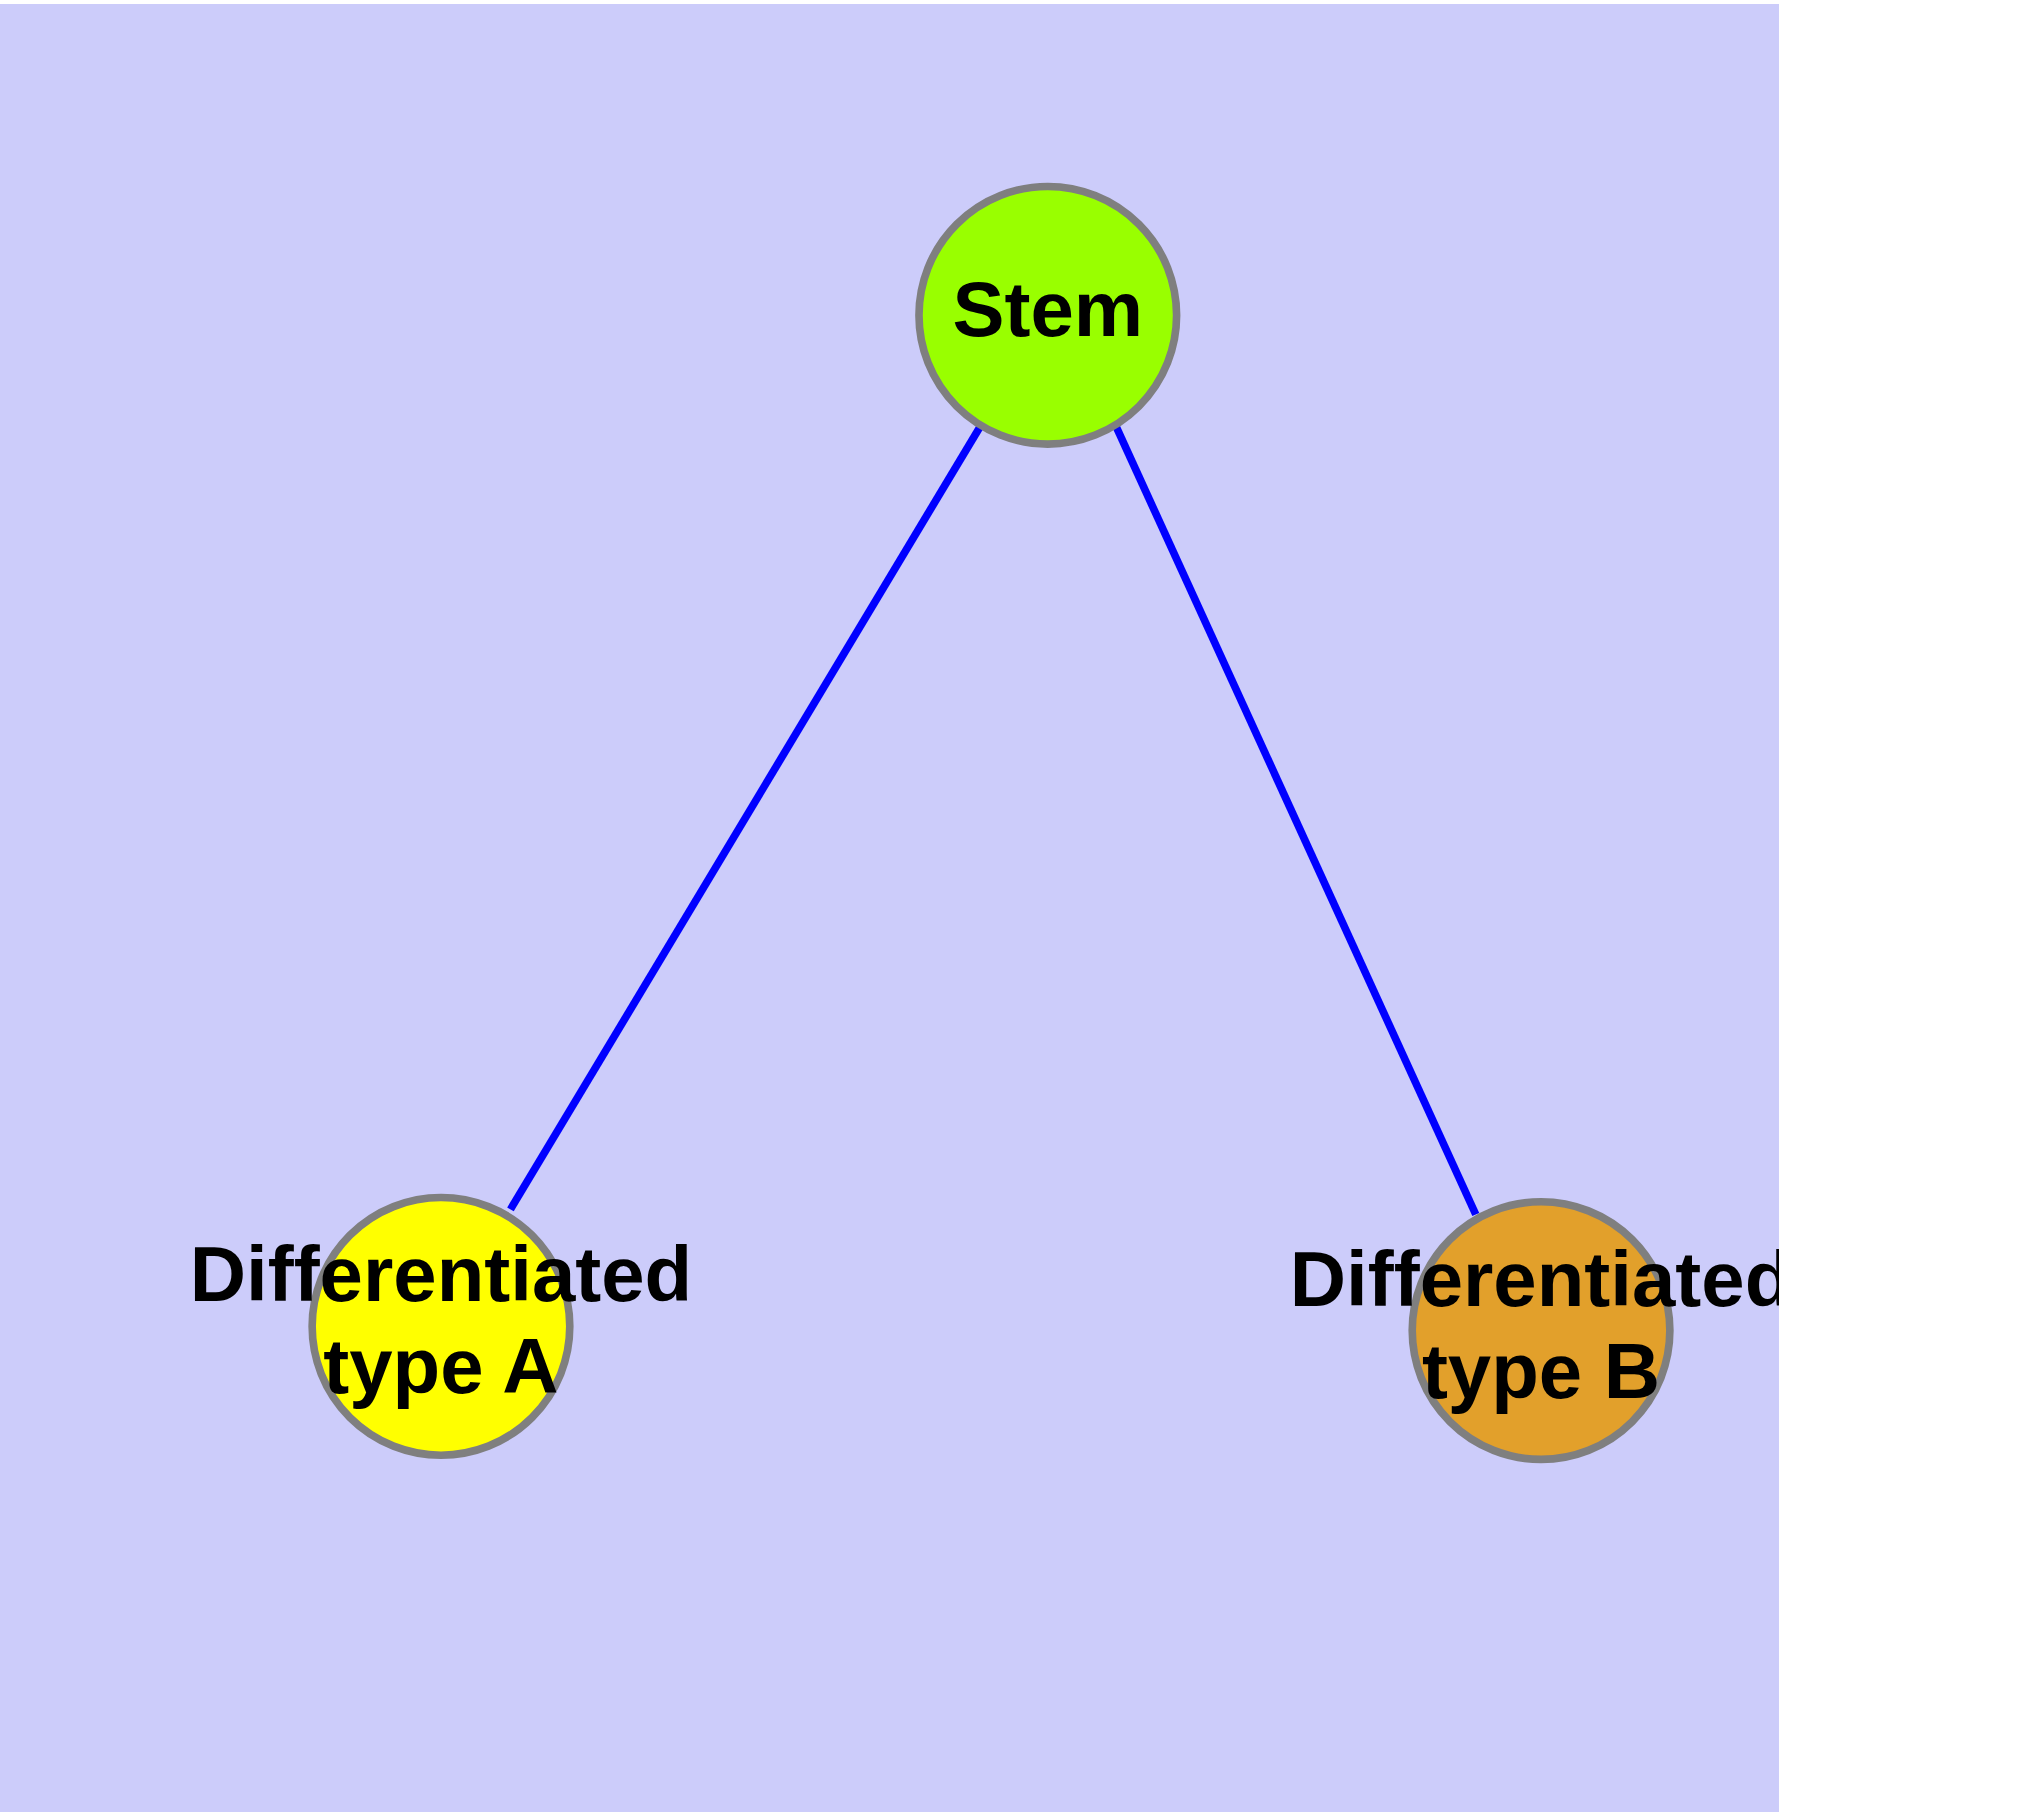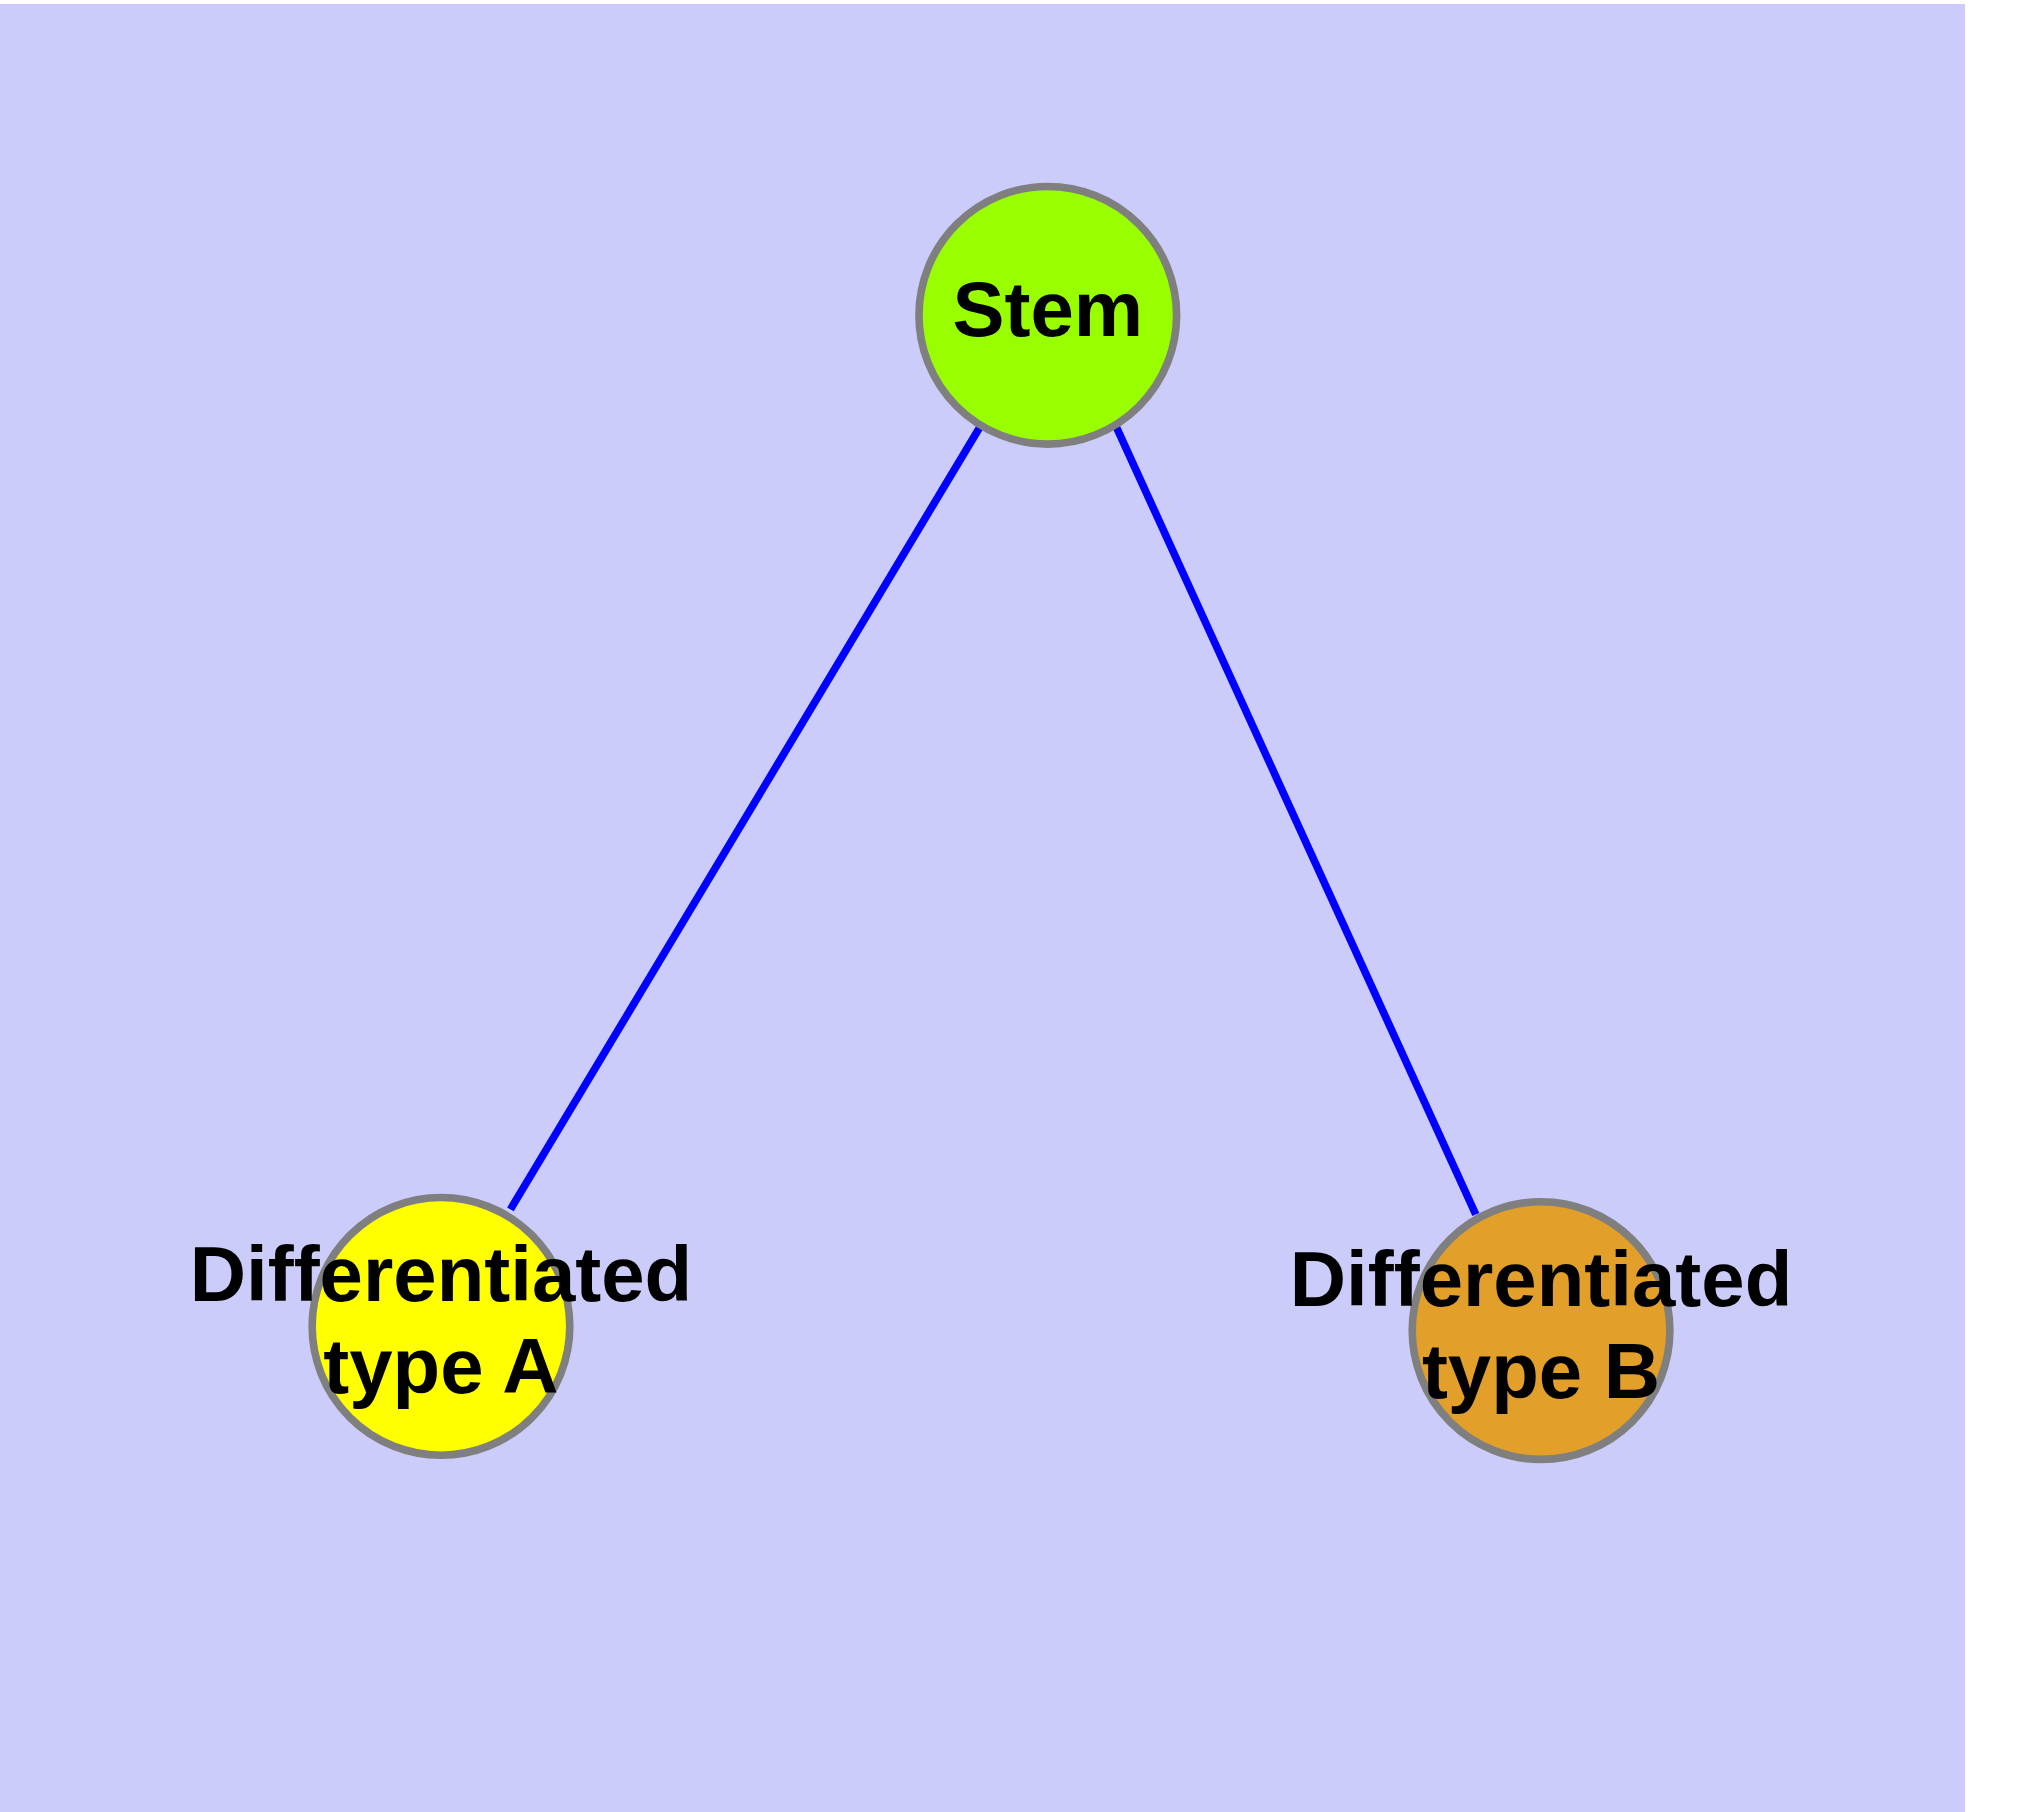--- a/index.html
+++ b/index.html
@@ -42,21 +42,21 @@
     font-family: "Liberation Sans", "DejaVu Sans", sans-serif;
     font-weight: bold;
     fill: #000000;
     text-anchor: middle;
     dominant-baseline: middle;
   }
 </style>
 </head>
 <body>
 
-<div id="canvas" style="width: 1965px; height: 1812px; background: rgb(255, 255, 255);">
+<div id="canvas" style="width: 1779px; height: 1812px; background: rgb(255, 255, 255);">
 
   <div id="plot-area" style="background: rgb(204, 204, 250); width: 2021px; height: 1808px;"></div>
 
   <svg id="graph-svg" viewBox="0 0 2384 2138" xmlns="http://www.w3.org/2000/svg">
 
     <g>
       <line class="edge-line" x1="1157" y1="502" x2="602" y2="1427" stroke="#0000ff" stroke-width="9"></line>
       <line class="edge-line" x1="1316" y1="502" x2="1741" y2="1433" stroke="#0000ff" stroke-width="9"></line>
     </g>
 

